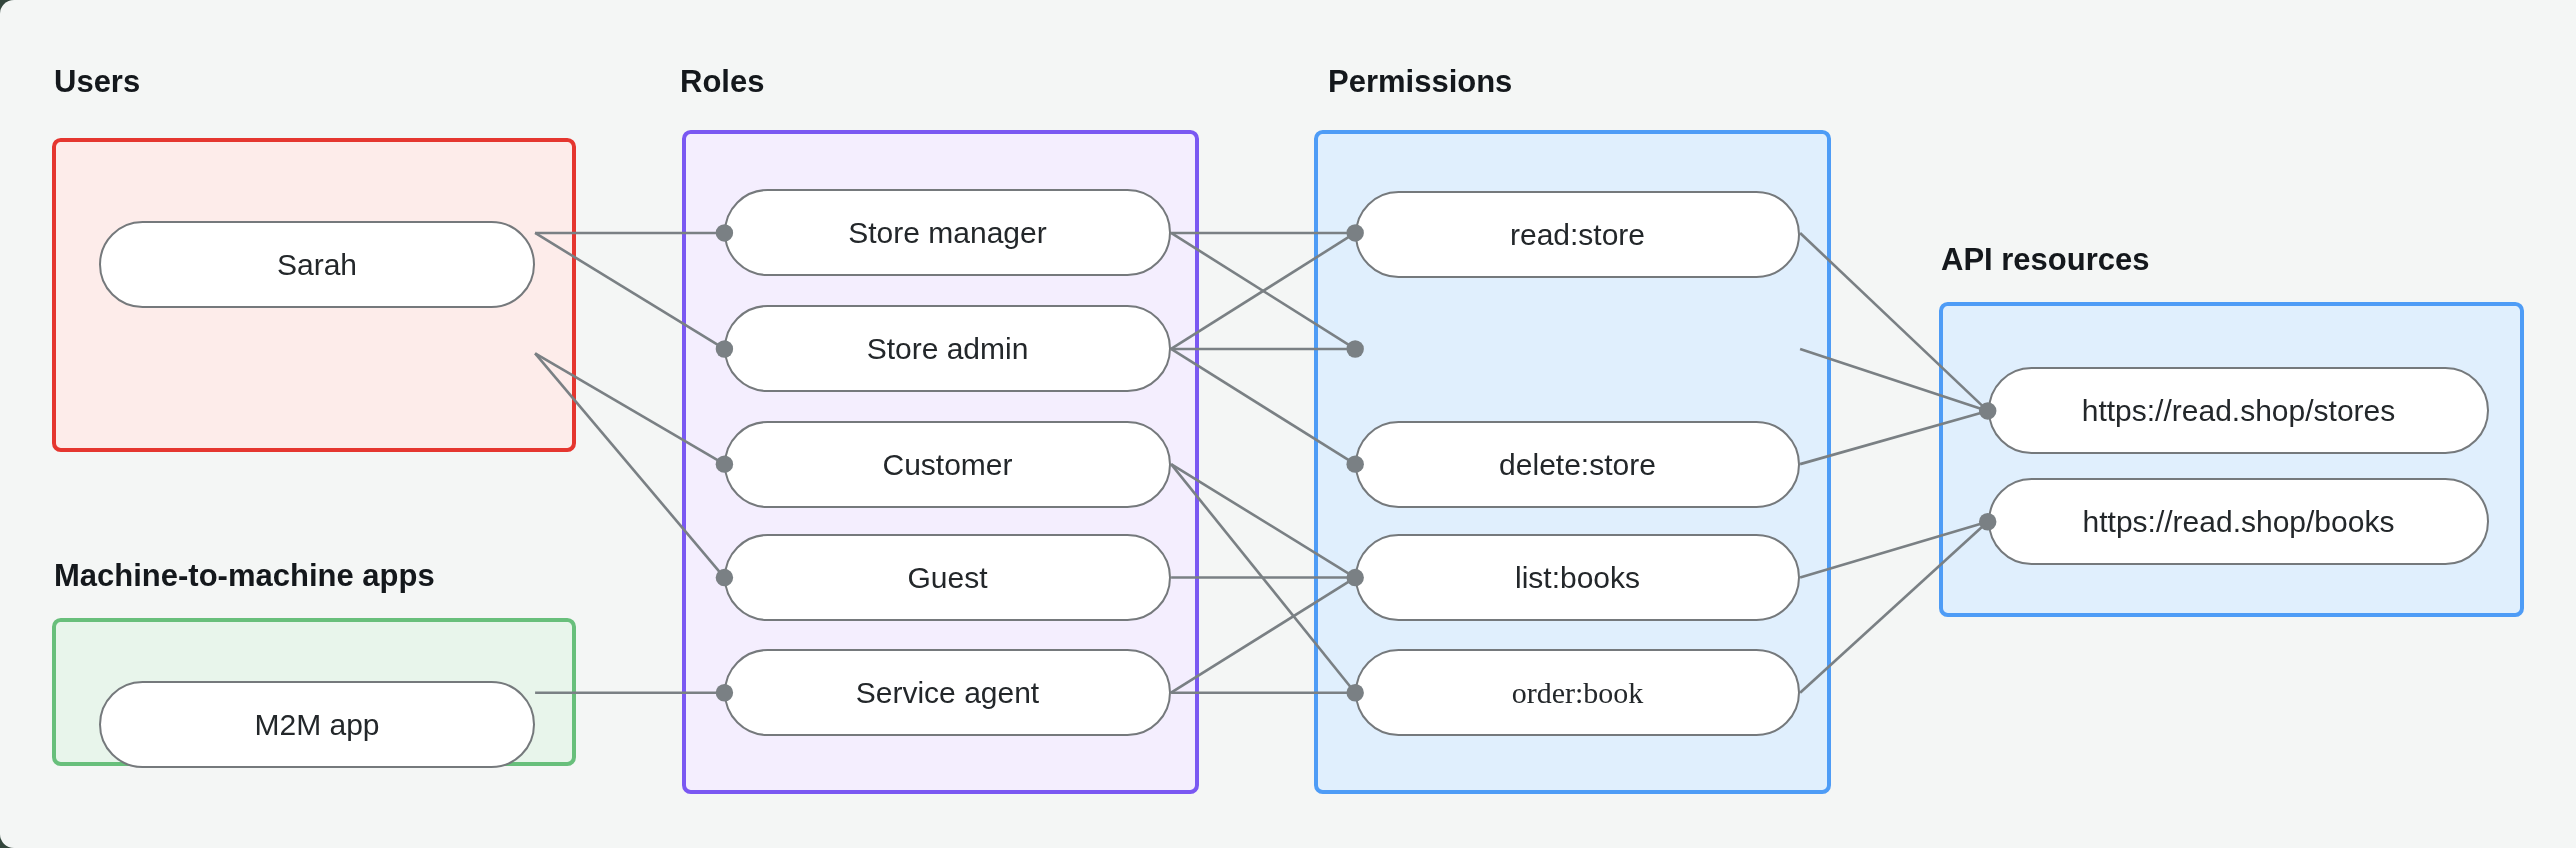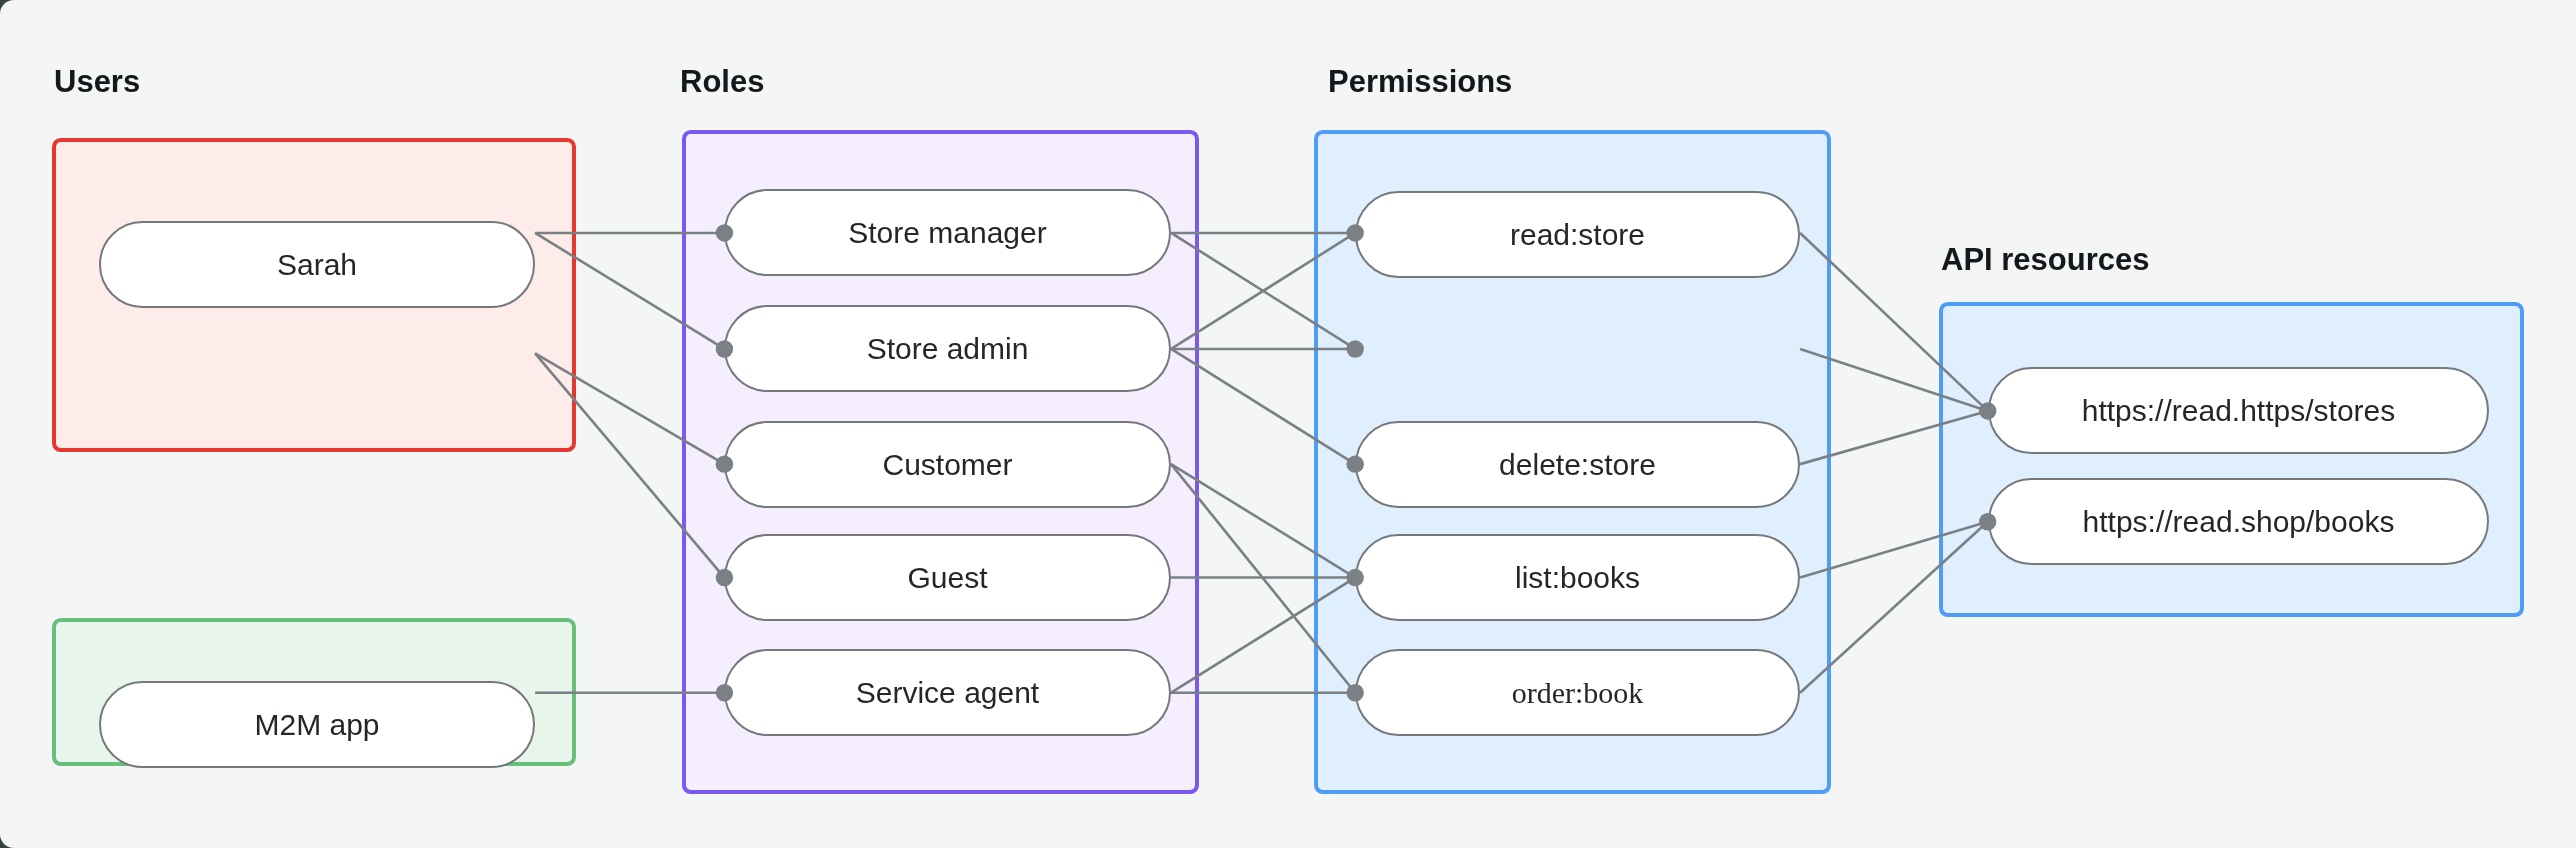--- a/index.html
+++ b/index.html
@@ -92,20 +92,21 @@
 </style>
 </head>
 <body>
 
 <div id="canvas" style="background: rgb(244, 246, 245);">
 
   <div class="section-label" id="lbl-users">Users</div>
   <div class="section-label" id="lbl-roles">Roles</div>
   <div class="section-label" id="lbl-permissions">Permissions</div>
   <div class="section-label" id="lbl-api">API resources</div>
+  <div class="section-label" id="lbl-m2m">Machine-to-machine apps</div>
 
   <div class="group-box" id="box-users" style="border-color: rgb(229, 54, 47); background: rgb(253, 236, 234);"></div>
   <div class="group-box" id="box-roles" style="border-color: rgb(122, 88, 242); background: rgb(244, 238, 254);"></div>
   <div class="group-box" id="box-permissions" style="border-color: rgb(78, 156, 246); background: rgb(224, 239, 253);"></div>
   <div class="group-box" id="box-api" style="border-color: rgb(78, 156, 246); background: rgb(224, 239, 253);"></div>
   <div class="group-box" id="box-m2m" style="border-color: rgb(104, 191, 123); background: rgb(232, 245, 235);"></div>
 
   <div class="node col-users" id="node-sarah">Sarah</div>
   <div class="node col-users" id="node-m2m_app">M2M app</div>
 
@@ -113,21 +114,21 @@
   <div class="node col-roles" id="node-store_admin">Store admin</div>
   <div class="node col-roles" id="node-customer">Customer</div>
   <div class="node col-roles" id="node-guest">Guest</div>
   <div class="node col-roles" id="node-service_agent">Service agent</div>
 
   <div class="node col-perms" id="node-read_store">read:store</div>
   <div class="node col-perms" id="node-delete_store">delete:store</div>
   <div class="node col-perms" id="node-list_books">list:books</div>
   <div class="node col-perms" id="node-order_book">order:book</div>
 
-  <div class="node col-api" id="node-api_stores">https://read.https/stores</div>
+  <div class="node col-api" id="node-api_stores">https://read.shop/stores</div>
   <div class="node col-api" id="node-api_books">https://read.shop/books</div>
 
   <svg id="edges" xmlns="http://www.w3.org/2000/svg" viewBox="0 0 2952 972" width="2576" height="848">
       <line x1="613" y1="267" x2="830" y2="267" stroke="#7a8084" stroke-width="3"></line>
       <line x1="613" y1="267" x2="830" y2="400" stroke="#7a8084" stroke-width="3"></line>
       <line x1="613" y1="405" x2="830" y2="532" stroke="#7a8084" stroke-width="3"></line>
       <line x1="613" y1="405" x2="830" y2="662" stroke="#7a8084" stroke-width="3"></line>
       <line x1="613" y1="794" x2="830" y2="794" stroke="#7a8084" stroke-width="3"></line>
       <line x1="1342" y1="267" x2="1553" y2="267" stroke="#7a8084" stroke-width="3"></line>
       <line x1="1342" y1="267" x2="1553" y2="400" stroke="#7a8084" stroke-width="3"></line>

